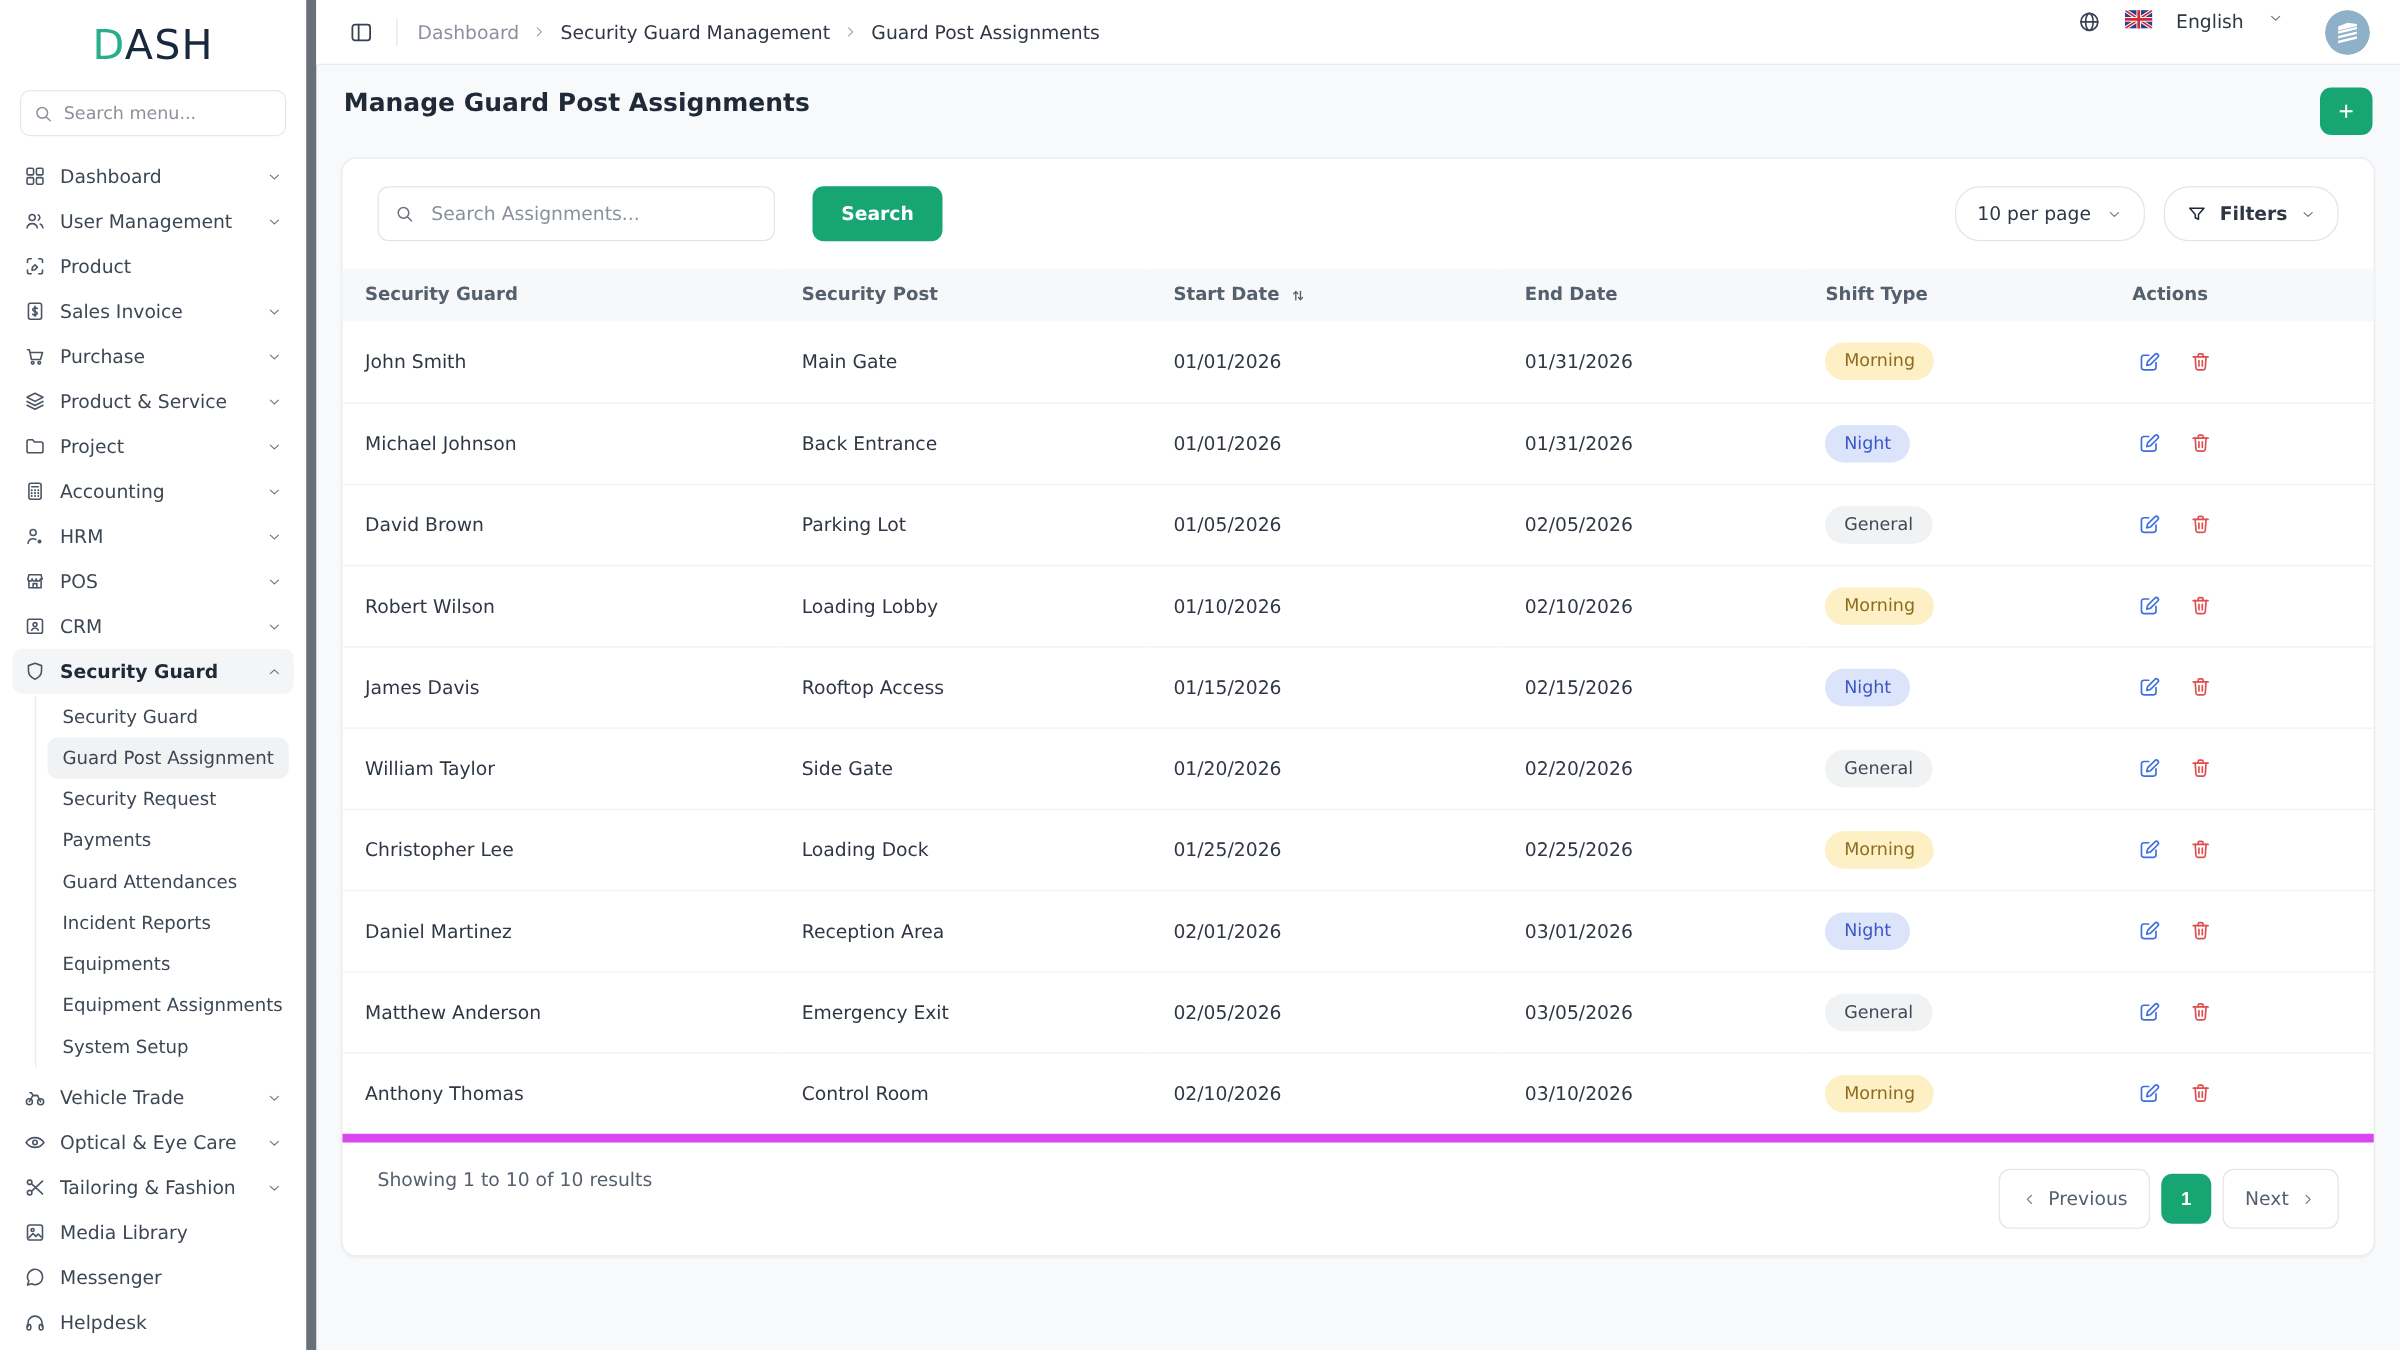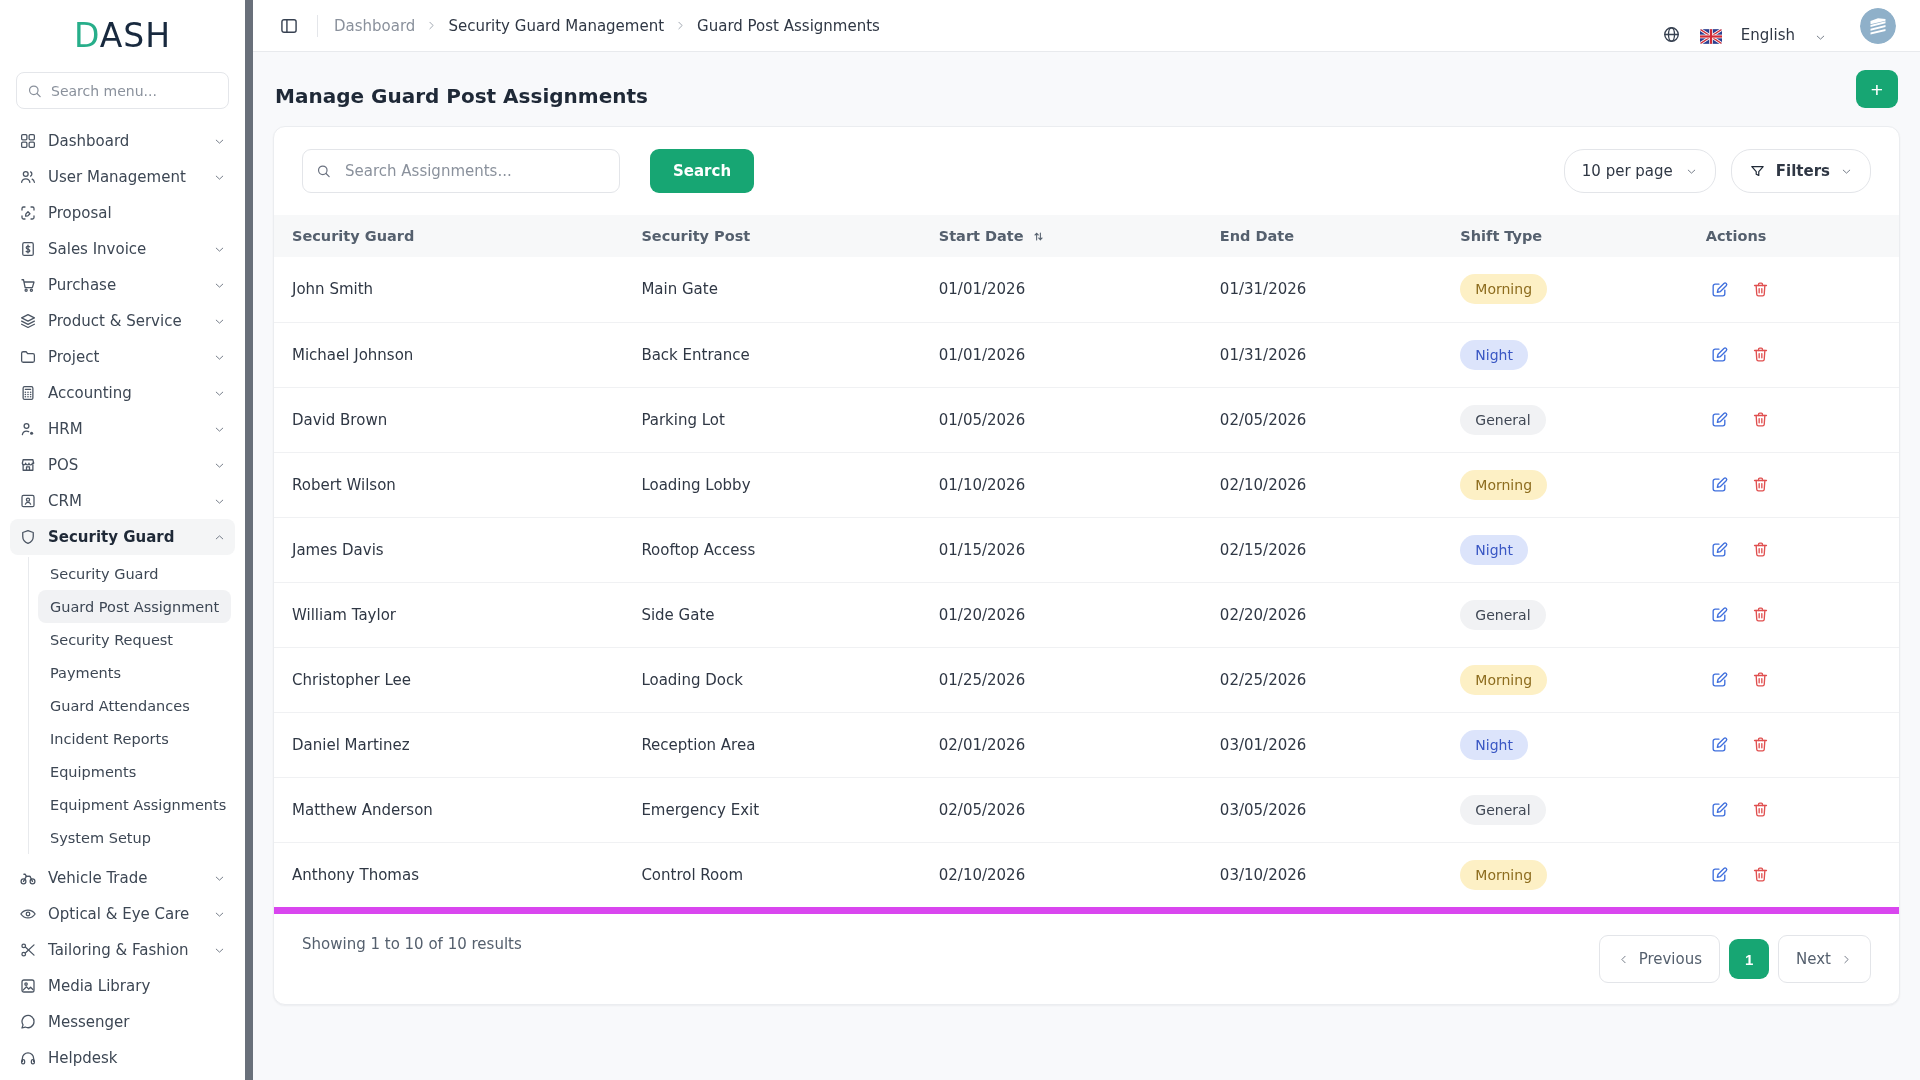--- a/index.html
+++ b/index.html
@@ -31,28 +31,28 @@
   
   .main{flex:1;display:flex;flex-direction:column;min-width:0}
   .topbar{height:52px;background:#fff;border-bottom:1px solid #e8eaed;display:flex;align-items:center;
     padding:0 24px;flex-shrink:0}
   .tb-toggle{background:none;border:none;color:#374151;cursor:pointer;display:flex;padding:2px}
   .tb-divider{width:1px;height:22px;background:#e4e6ea;margin:0 16px}
   .breadcrumb{display:flex;align-items:center;gap:10px;font-size:15px}
   .crumb{cursor:pointer;color:#2f3744;font-weight:500}
   .crumb.muted{color:#8a919c;font-weight:400}
   .crumb-sep{color:#9aa1ab;display:flex}
-  .tb-right{margin-left:auto;display:flex;align-items:flex-end;gap:19px}
+  .tb-right{margin-left:auto;display:flex;align-items:flex-start;gap:19px}
   .tb-right .globe{color:#374151;display:flex;cursor:pointer}
   .flag{width:22px;height:15px;border-radius:2px;overflow:hidden;display:flex}
   .lang-label{font-size:15px;color:#2f3744}
   .lang-chev{color:#6b7280;display:flex;cursor:pointer}
   .avatar{width:36px;height:36px;border-radius:50%;overflow:hidden;margin-left:14px;cursor:pointer;flex-shrink:0}
   .content{flex:1;padding:12px 20px;overflow:hidden}
-  .page-head{display:flex;align-items:flex-end;justify-content:space-between;margin:6px 2px 18px}
+  .page-head{display:flex;align-items:flex-start;justify-content:space-between;margin:6px 2px 18px}
   .page-title{font-size:20px;font-weight:700;color:#1f2937}
   .add-btn{width:42px;height:38px;border:none;border-radius:9px;background:var(--green);color:#fff;
     font-size:21px;font-weight:400;cursor:pointer;line-height:1;display:flex;align-items:center;justify-content:center}
   
   .card{background:#fff;border:1px solid #ebedf0;border-radius:12px;box-shadow:0 1px 2px rgba(16,24,40,.05)}
   .card-toolbar{display:flex;align-items:center;gap:30px;padding:22px 28px}
   .search-wrap{position:relative;width:318px}
   .search-wrap .icn{position:absolute;left:13px;top:50%;transform:translateY(-50%);color:#6b7280}
   .search-input{width:100%;height:44px;border:1px solid #e3e5e9;border-radius:9px;padding:0 14px 0 42px;
     font-size:15px;color:#374151;outline:none;font-family:inherit}
@@ -143,21 +143,21 @@
         <div class="nav-item">
           <span class="icn ">
             <svg width="18" height="18" viewBox="0 0 24 24" fill="none" stroke="currentColor" stroke-width="1.7" stroke-linecap="round" stroke-linejoin="round">
               <path d="M4 8V6a2 2 0 0 1 2-2h2"></path>
               <path d="M16 4h2a2 2 0 0 1 2 2v2"></path>
               <path d="M20 16v2a2 2 0 0 1-2 2h-2"></path>
               <path d="M8 20H6a2 2 0 0 1-2-2v-2"></path>
               <path d="M9.2 13.2l2.8-2.8 2.6 2.6-2.8 2.8-3 .4z"></path>
             </svg>
           </span>
-          <span class="nav-label">Proposal</span>
+          <span class="nav-label">Product</span>
         </div>
         <div class="nav-item">
           <span class="icn ">
             <svg width="18" height="18" viewBox="0 0 24 24" fill="none" stroke="currentColor" stroke-width="1.7" stroke-linecap="round" stroke-linejoin="round">
               <rect x="5" y="3.5" width="14" height="17" rx="2"></rect>
               <path d="M12 6.8v10.4"></path>
               <path d="M14.4 9c-2.4-1.4-4.8-.2-4.8 1.4 0 2.2 4.8 1.6 4.8 3.8 0 1.6-2.6 2.5-4.8 1"></path>
             </svg>
           </span>
           <span class="nav-label">Sales Invoice</span>

